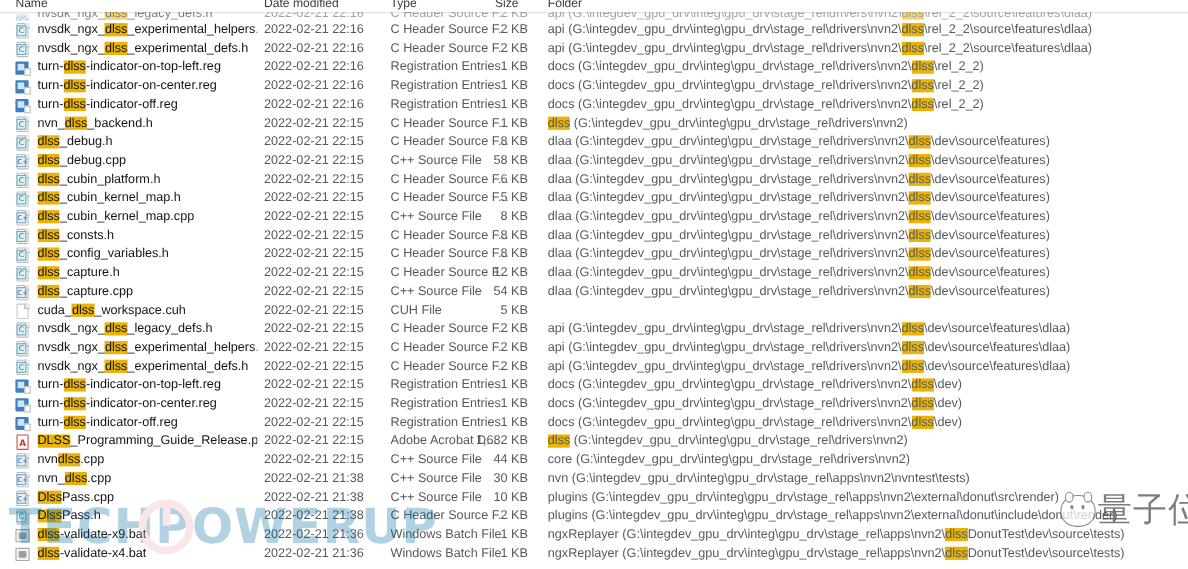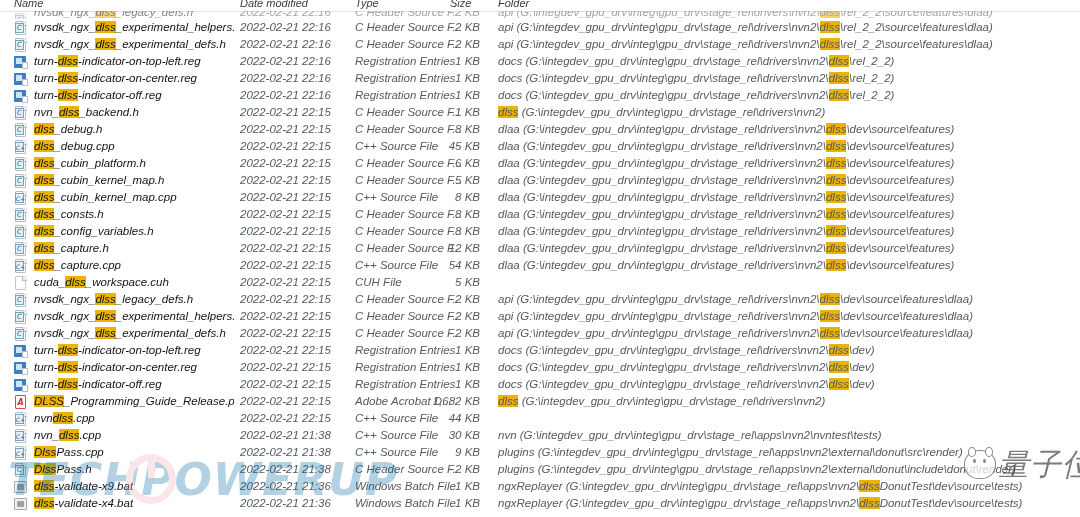--- a/index.html
+++ b/index.html
@@ -1,21 +1,21 @@
 <!DOCTYPE html>
 <html><head>
 <meta charset="utf-8">
 <style>
   html,body{margin:0;padding:0;}
   body{
     width:1080px;height:517px;overflow:hidden;background:#ffffff;
     font-family:"Liberation Sans","DejaVu Sans",sans-serif;
     -webkit-font-smoothing:antialiased;
   }
-  #root{position:relative;width:1080px;height:517px;overflow:hidden;font-style:italic;}
+  #root{position:relative;width:1080px;height:517px;overflow:hidden;}
 
   
   .wm{position:absolute;pointer-events:none;user-select:none;}
   #wm-tpu{left:8px;top:452px;width:330px;height:56px;opacity:.30;}
   #wm-tpu .tpu-text{
     font-family:"DejaVu Sans",sans-serif;font-weight:bold;font-size:44px;
     letter-spacing:1px;color:#0369a1;line-height:56px;white-space:nowrap;
   }
   #wm-tpu .tpu-ring{
     position:absolute;left:118px;top:2px;width:50px;height:50px;border-radius:50%;
@@ -227,21 +227,21 @@
         </div>
         <div class="row">
           <div class="ico i-cpp">
             <div class="pg"></div>
             <div class="fold"></div>
             <div class="badge">C+</div>
           </div>
           <div class="cell c-name"><mark class="hl">dlss</mark>_debug.cpp</div>
           <div class="cell c-date">2022-02-21 22:15</div>
           <div class="cell c-type">C++ Source File</div>
-          <div class="cell c-size">45 KB</div>
+          <div class="cell c-size">58 KB</div>
           <div class="cell c-folder">dlaa (G:\integdev_gpu_drv\integ\gpu_drv\stage_rel\drivers\nvn2\<mark class="hl">dlss</mark>\dev\source\features)</div>
         </div>
         <div class="row">
           <div class="ico i-h">
             <div class="pg"></div>
             <div class="fold"></div>
             <div class="badge">C</div>
           </div>
           <div class="cell c-name"><mark class="hl">dlss</mark>_cubin_platform.h</div>
           <div class="cell c-date">2022-02-21 22:15</div>
@@ -413,20 +413,21 @@
         <div class="row">
           <div class="ico i-cpp">
             <div class="pg"></div>
             <div class="fold"></div>
             <div class="badge">C+</div>
           </div>
           <div class="cell c-name">nvn<mark class="hl">dlss</mark>.cpp</div>
           <div class="cell c-date">2022-02-21 22:15</div>
           <div class="cell c-type">C++ Source File</div>
           <div class="cell c-size">44 KB</div>
+          <div class="cell c-folder">core (G:\integdev_gpu_drv\integ\gpu_drv\stage_rel\drivers\nvn2)</div>
         </div>
         <div class="row">
           <div class="ico i-cpp">
             <div class="pg"></div>
             <div class="fold"></div>
             <div class="badge">C+</div>
           </div>
           <div class="cell c-name">nvn_<mark class="hl">dlss</mark>.cpp</div>
           <div class="cell c-date">2022-02-21 21:38</div>
           <div class="cell c-type">C++ Source File</div>
@@ -435,21 +436,21 @@
         </div>
         <div class="row">
           <div class="ico i-cpp">
             <div class="pg"></div>
             <div class="fold"></div>
             <div class="badge">C+</div>
           </div>
           <div class="cell c-name"><mark class="hl">Dlss</mark>Pass.cpp</div>
           <div class="cell c-date">2022-02-21 21:38</div>
           <div class="cell c-type">C++ Source File</div>
-          <div class="cell c-size">9 KB</div>
+          <div class="cell c-size">10 KB</div>
           <div class="cell c-folder">plugins (G:\integdev_gpu_drv\integ\gpu_drv\stage_rel\apps\nvn2\external\donut\src\render)</div>
         </div>
         <div class="row">
           <div class="ico i-h">
             <div class="pg"></div>
             <div class="fold"></div>
             <div class="badge">C</div>
           </div>
           <div class="cell c-name"><mark class="hl">Dlss</mark>Pass.h</div>
           <div class="cell c-date">2022-02-21 21:38</div>

